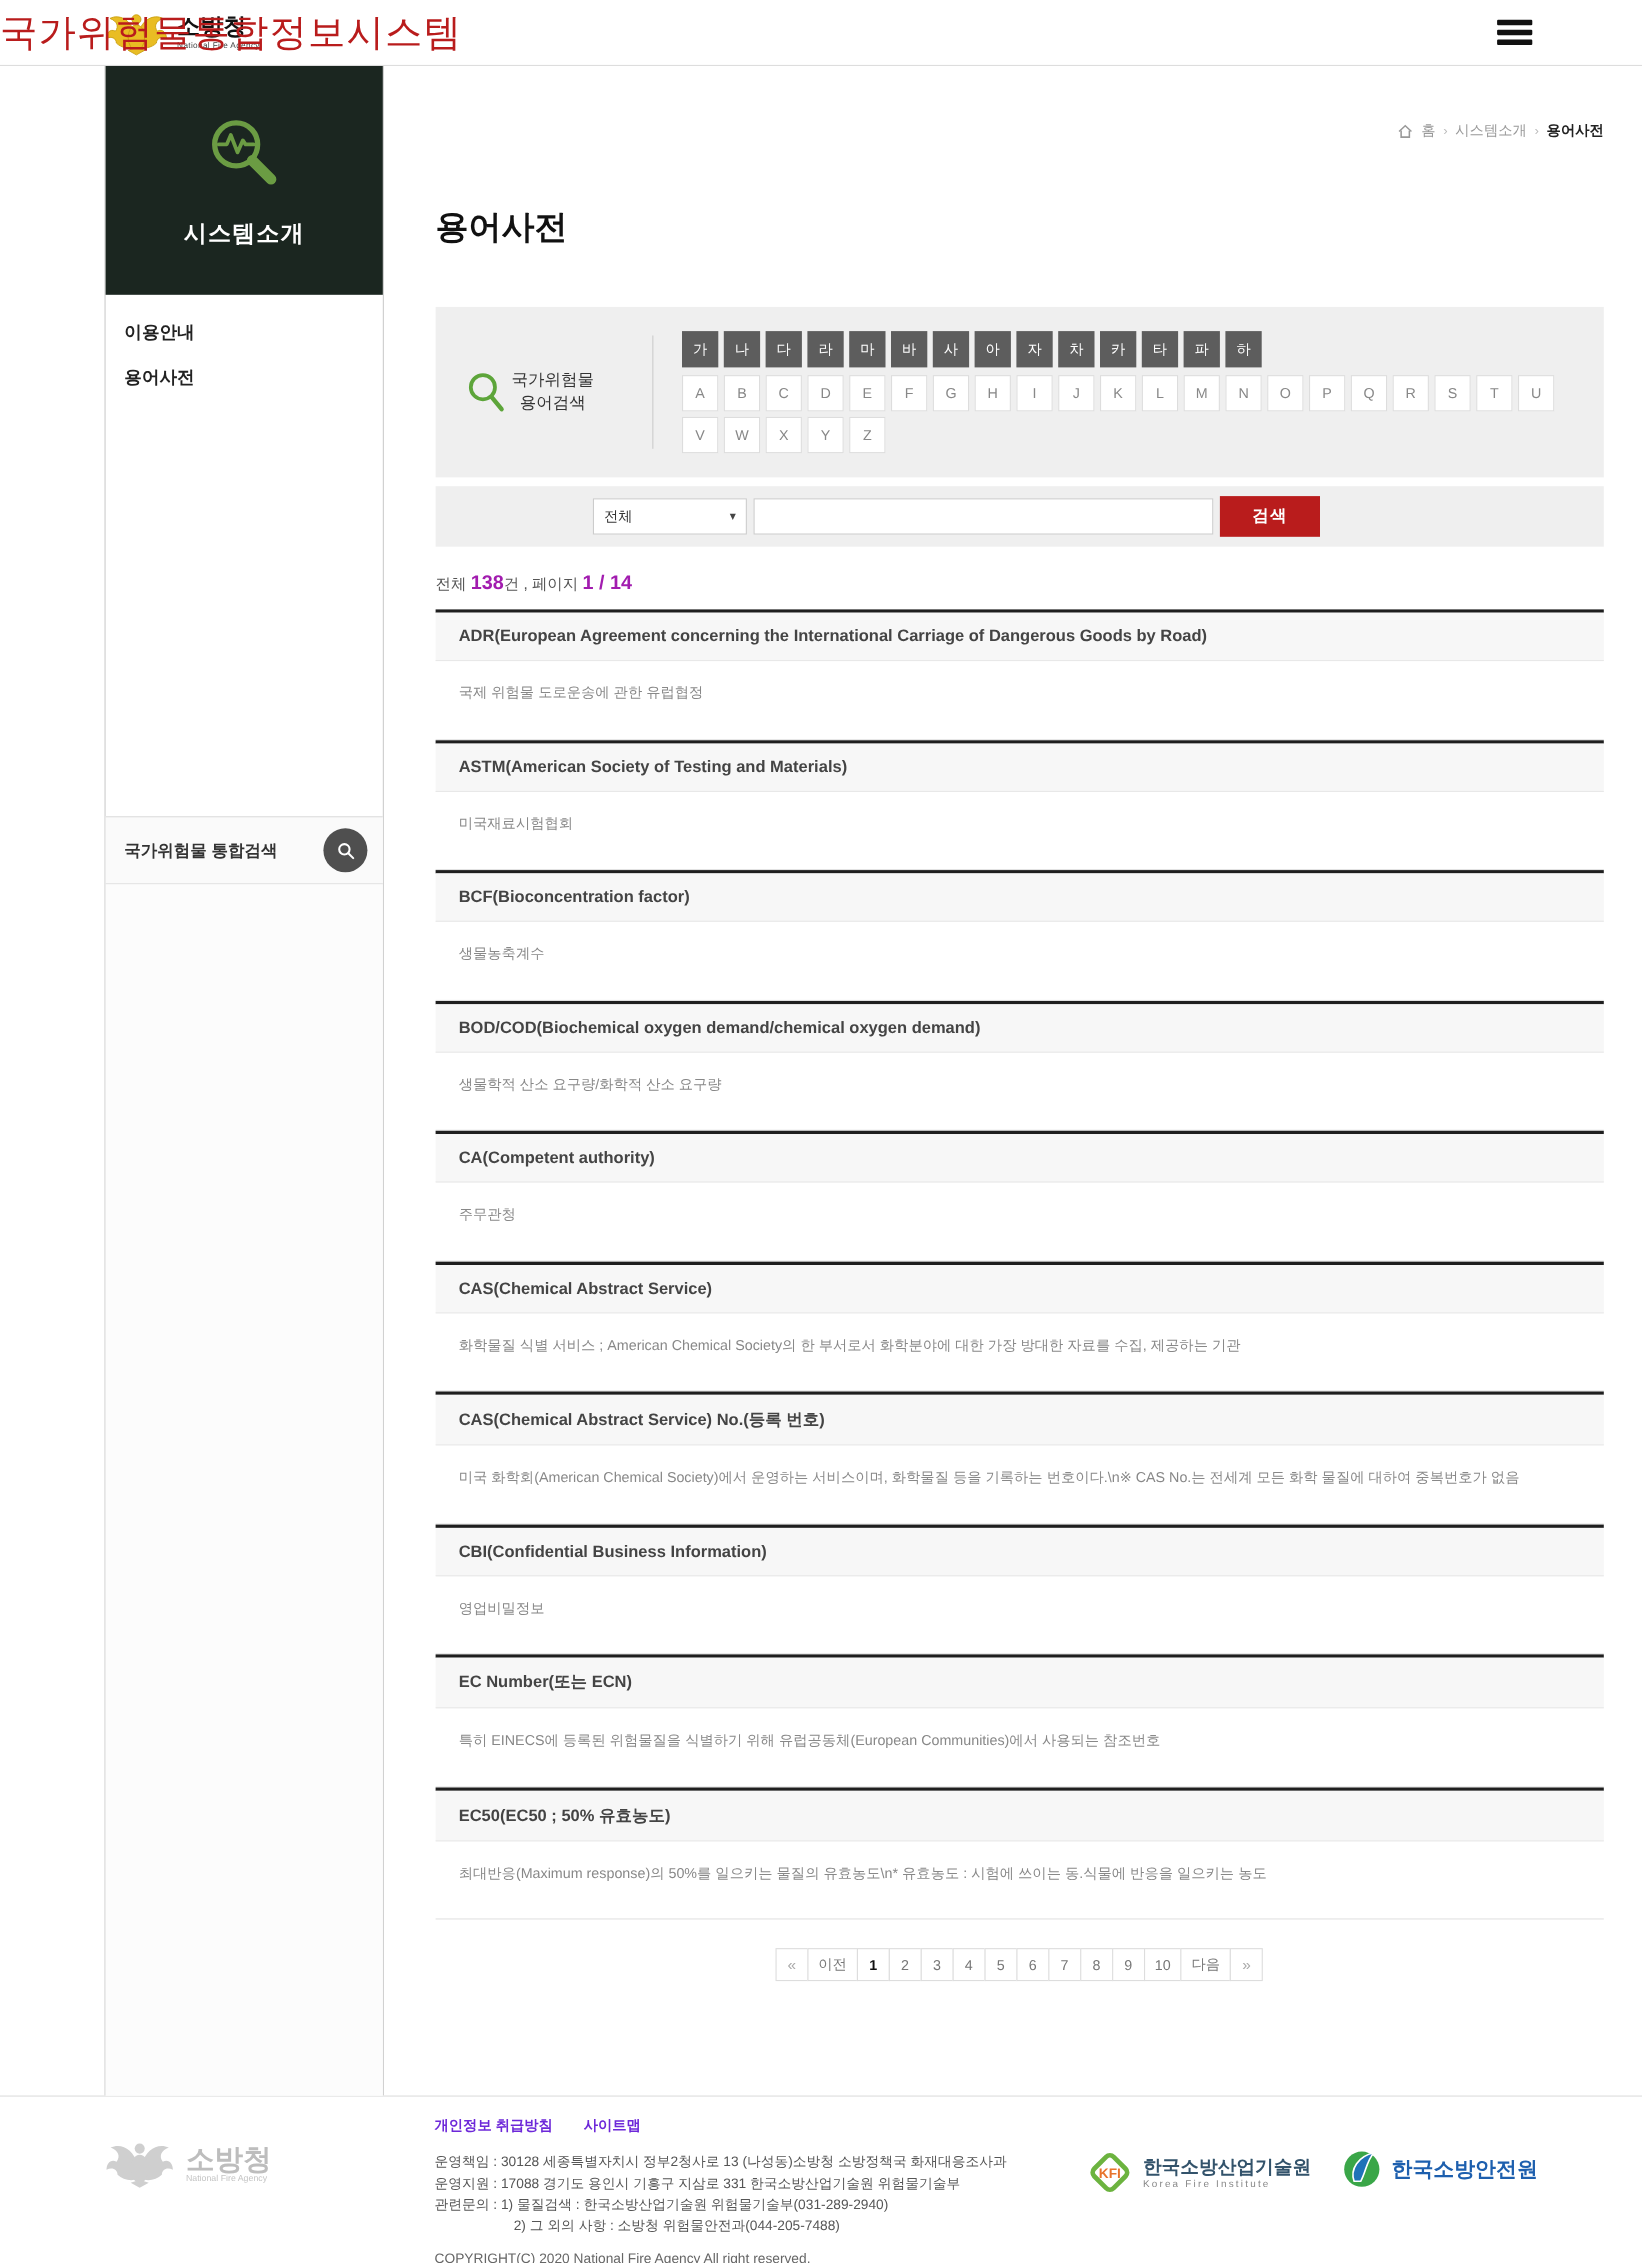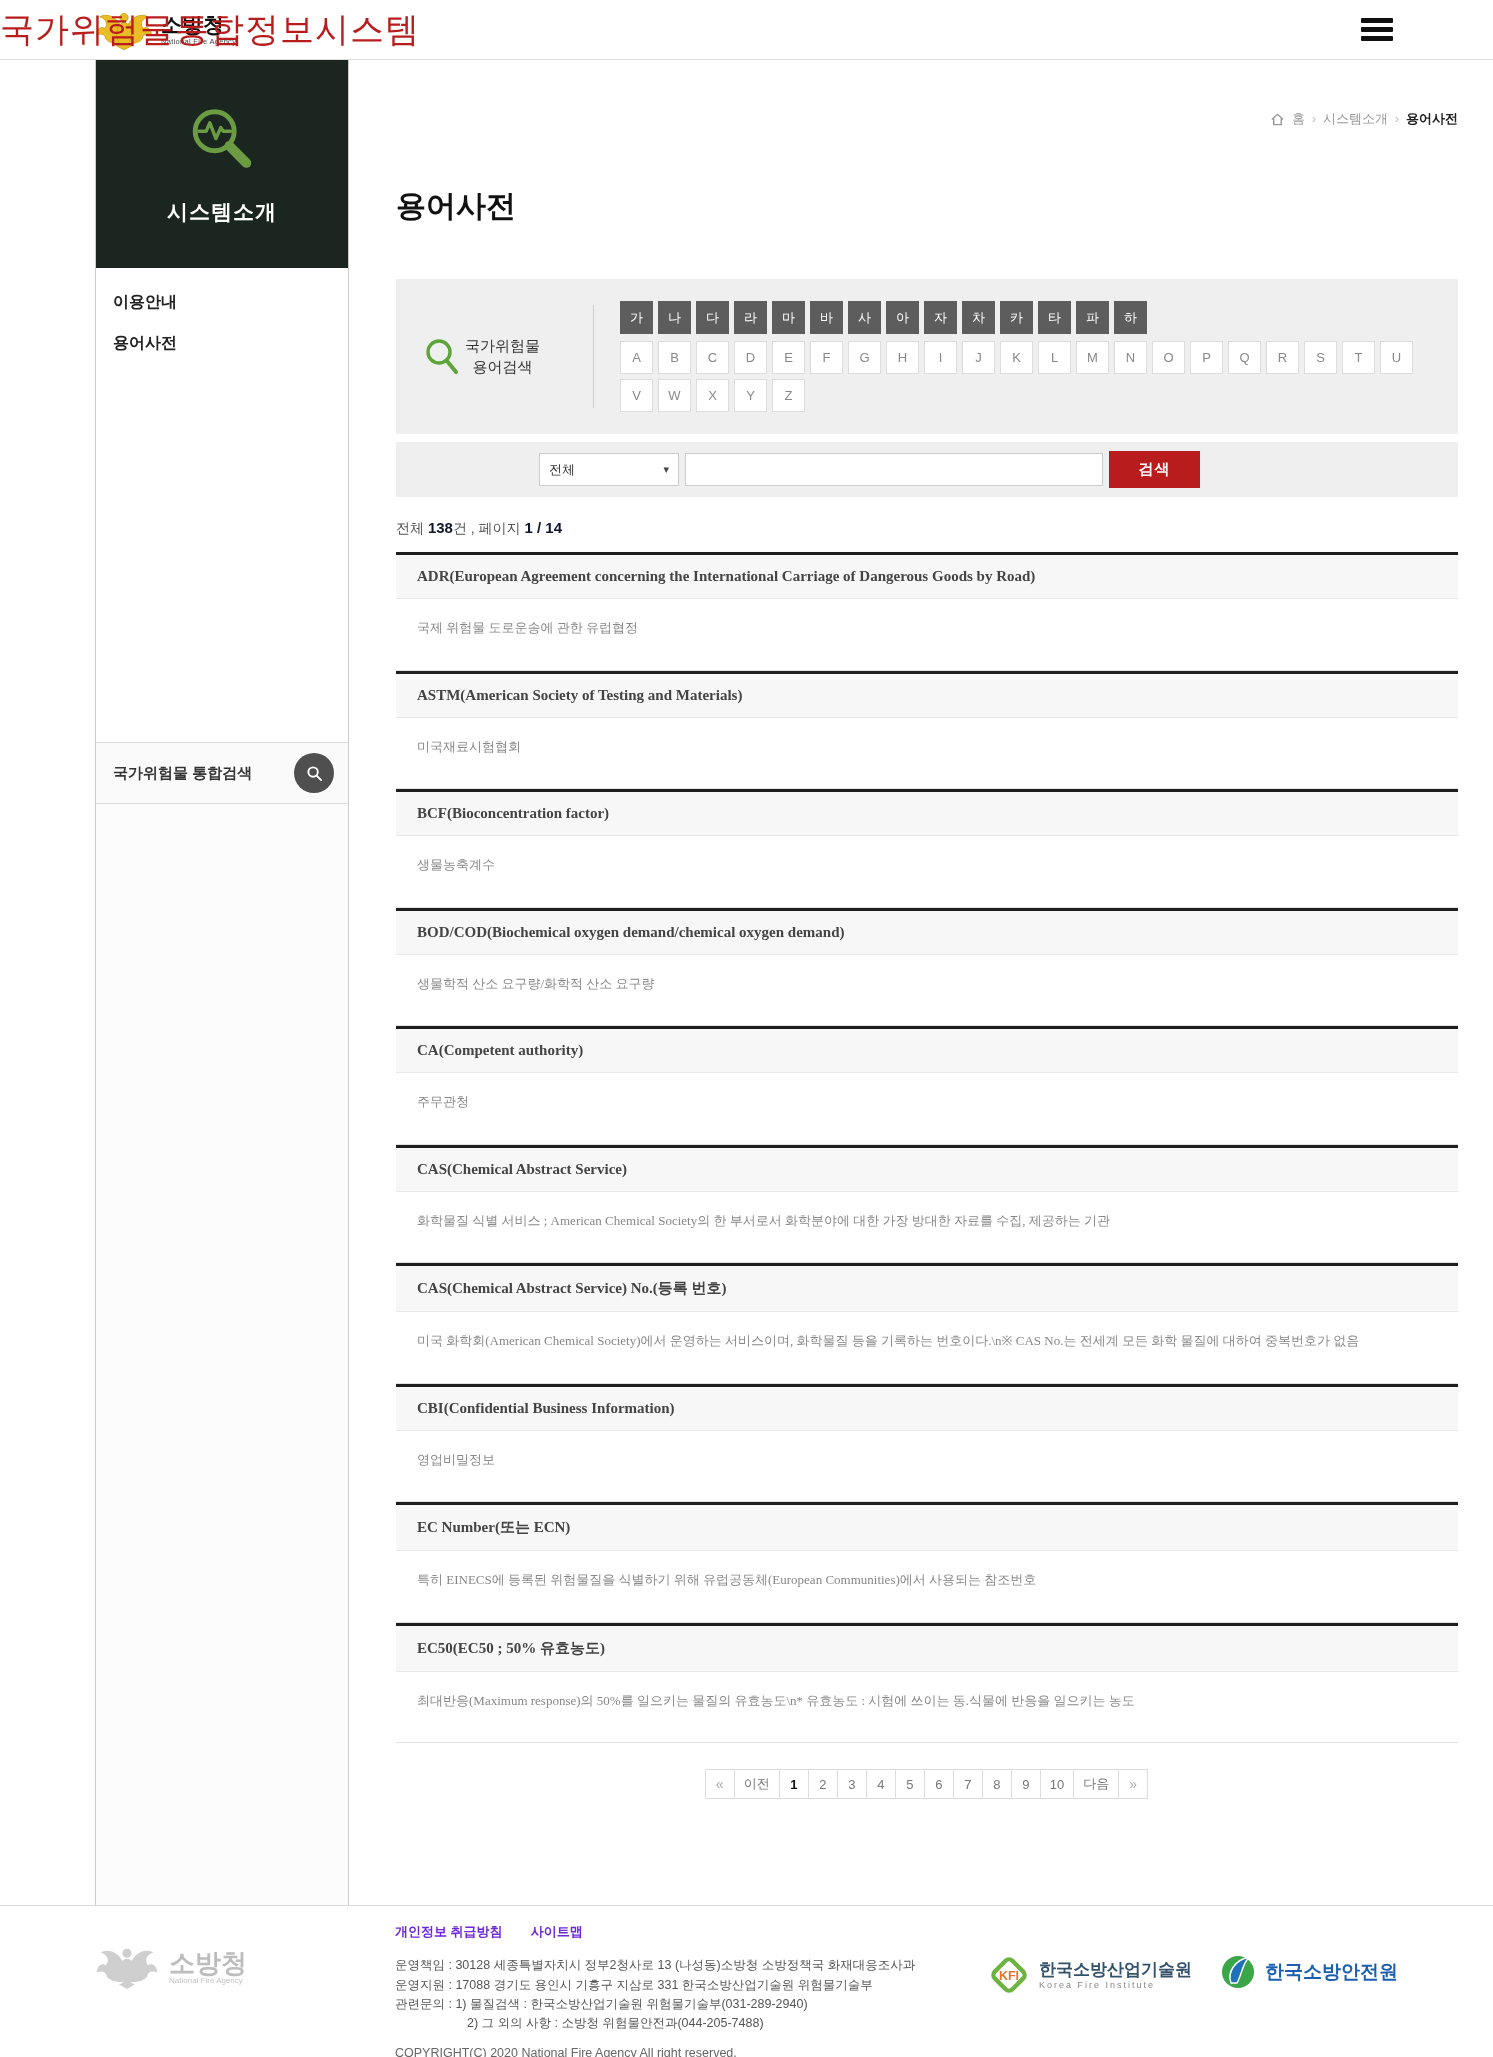--- a/index.html
+++ b/index.html
@@ -97,24 +97,24 @@
   .search-input {
     width: 418px; height: 33px; border: 1px solid #ccc; background: #fff;
     padding: 0 10px; font-size: 13px; outline: none;
   }
   .search-btn {
     width: 91px; height: 37px; background: #b91c1c; color: #fff;
     border: none; font-size: 15px; font-weight: bold; cursor: pointer; letter-spacing: 1px;
   }
   
   .result-summary { margin-top: 22px; font-size: 14px; color: #555; }
-  .result-summary .green { color: #0f172a; font-weight: bold; font-size: 15px; }
+  .result-summary .green { color: #a21caf; font-weight: bold; font-size: 18px; }
   
   .entries { margin-top: 14px; }
-  .entry { border-top: 3px solid #1f1f1f; border-bottom: 1px solid #e2e2e2; margin-bottom: 0; font-family: Liberation Serif, serif; }
+  .entry { border-top: 3px solid #1f1f1f; border-bottom: 1px solid #e2e2e2; margin-bottom: 0; }
   .entry + .entry { margin-top: 0; }
   .entry-title {
     background: #f7f7f7; border-bottom: 1px solid #e8e8e8;
     padding: 13px 21px; font-size: 15px; font-weight: bold; color: #444; cursor: pointer;
   }
   .entry-desc { padding: 19px 21px 32px; font-size: 13px; color: #888; line-height: 1.5; }
   
   .pagination { margin: 26px 0 0; display: flex; justify-content: center; }
   .pagination .pg {
     min-width: 30px; height: 30px; padding: 0 9px; margin-left: -1px;

